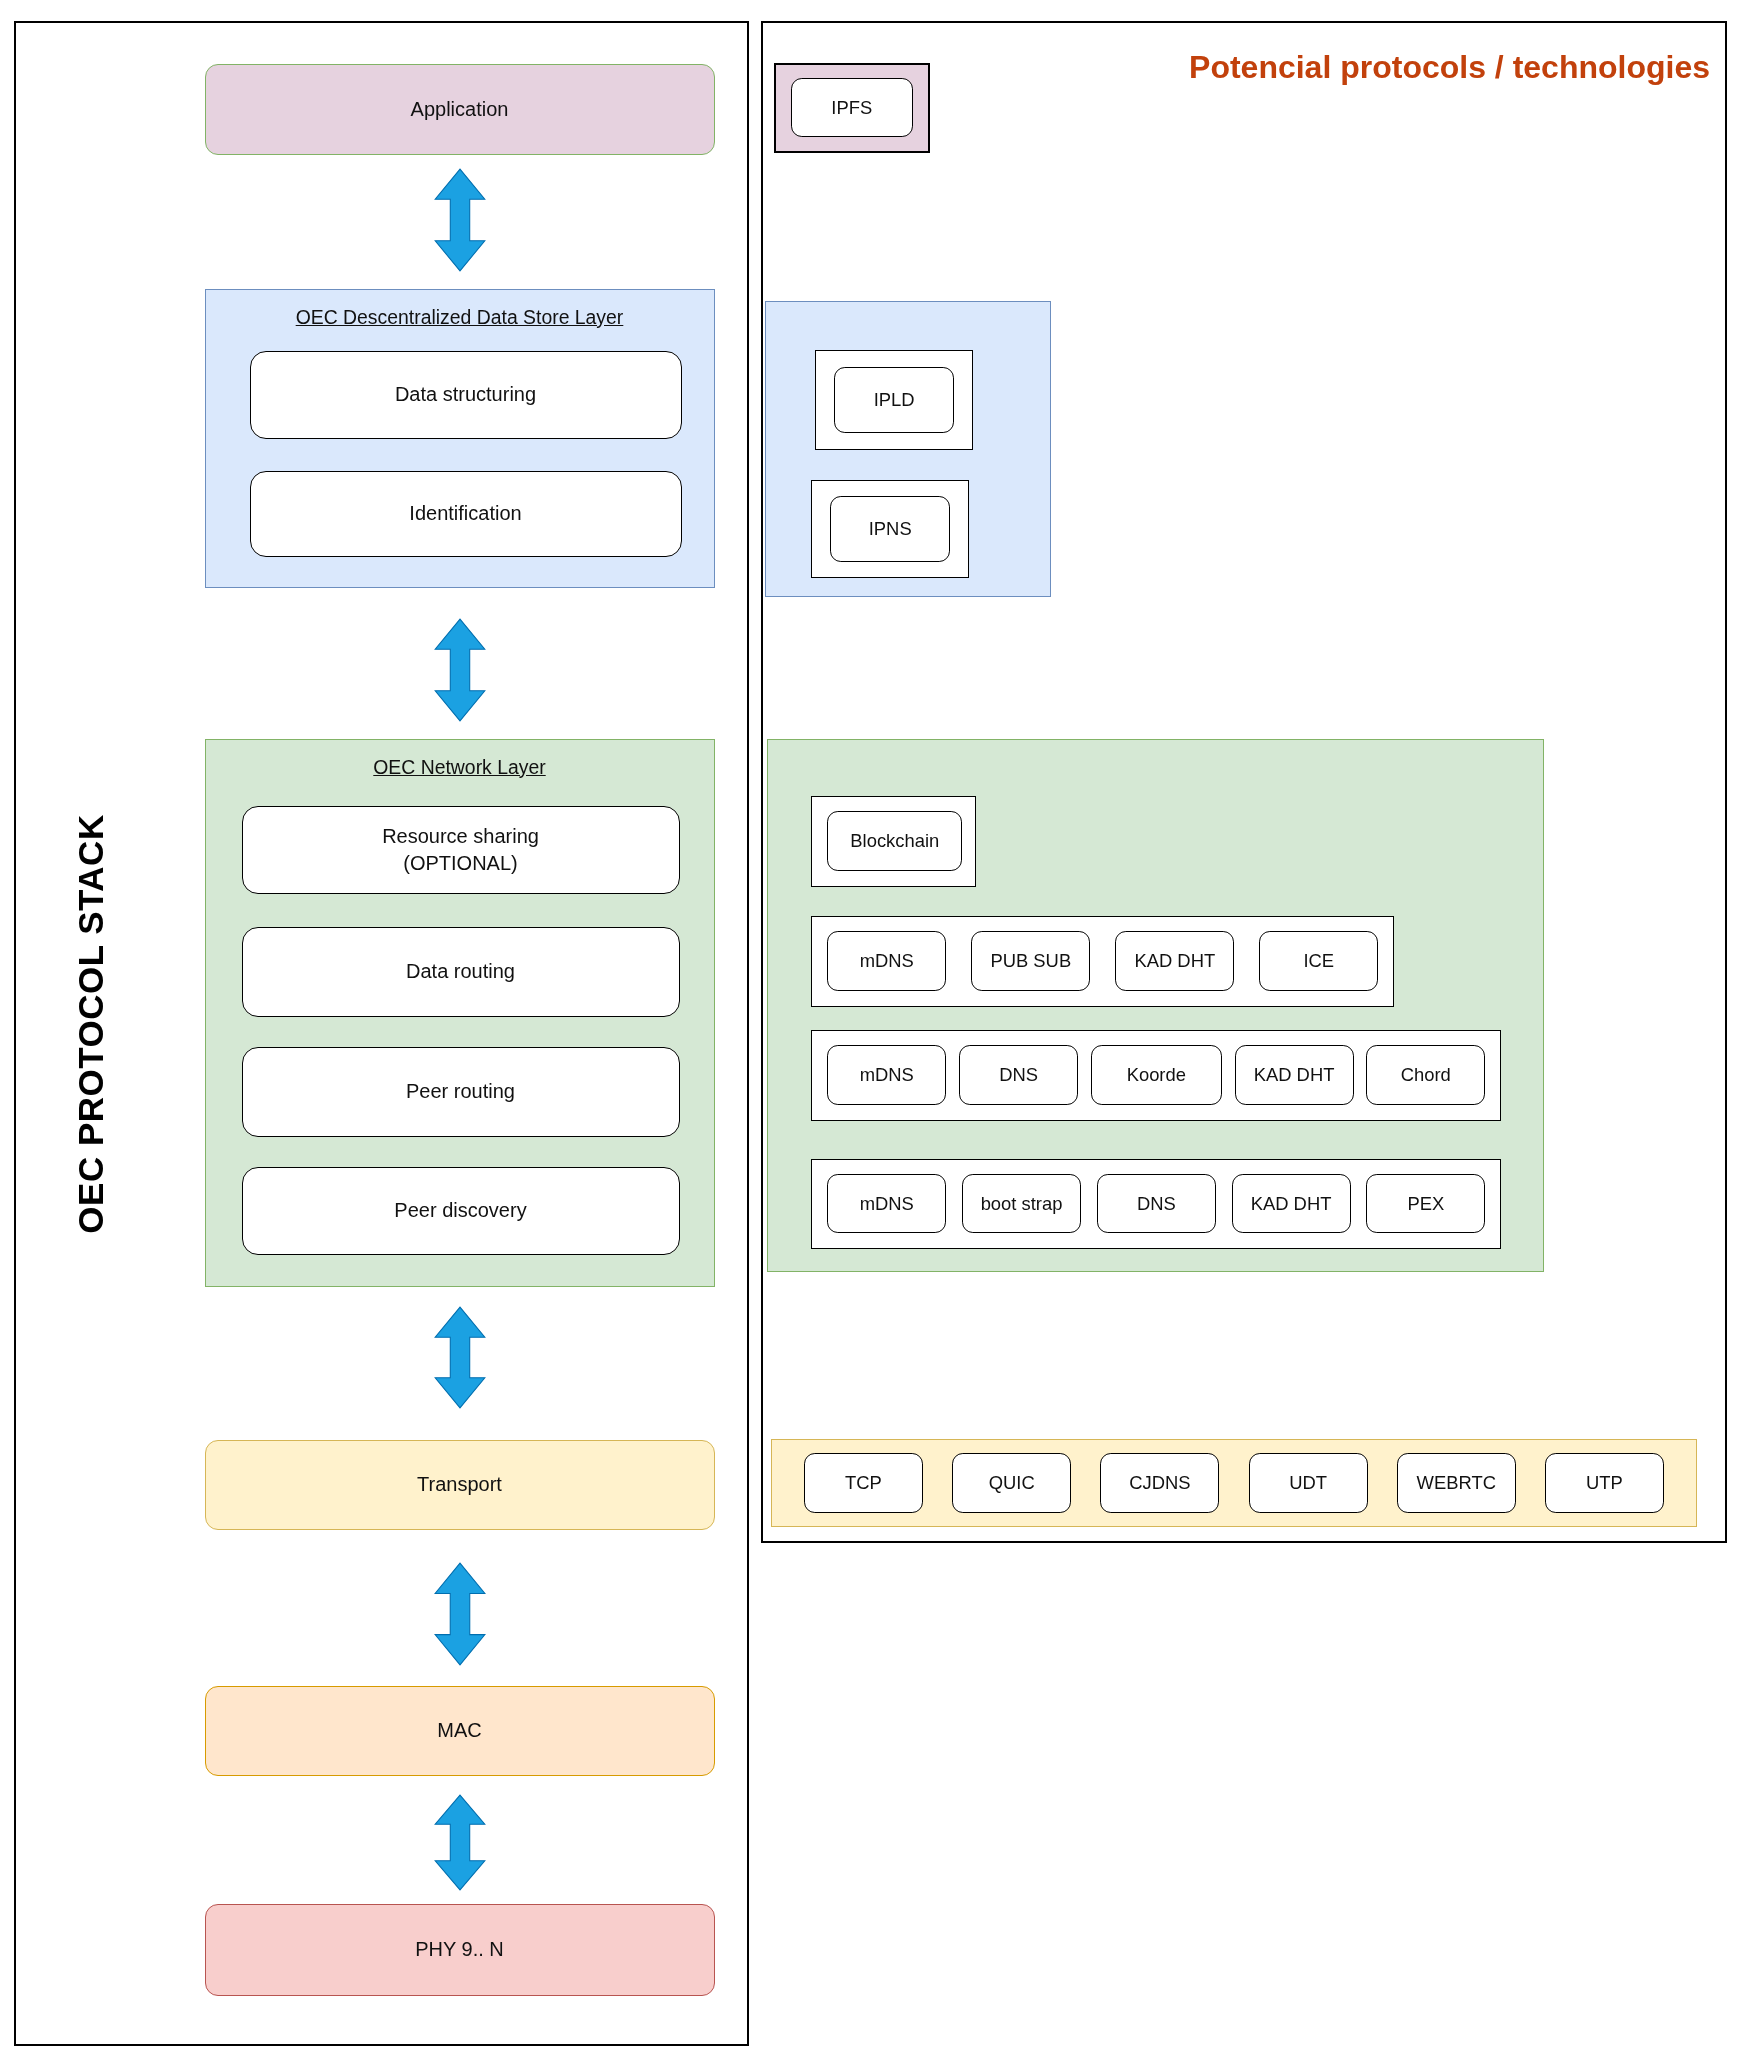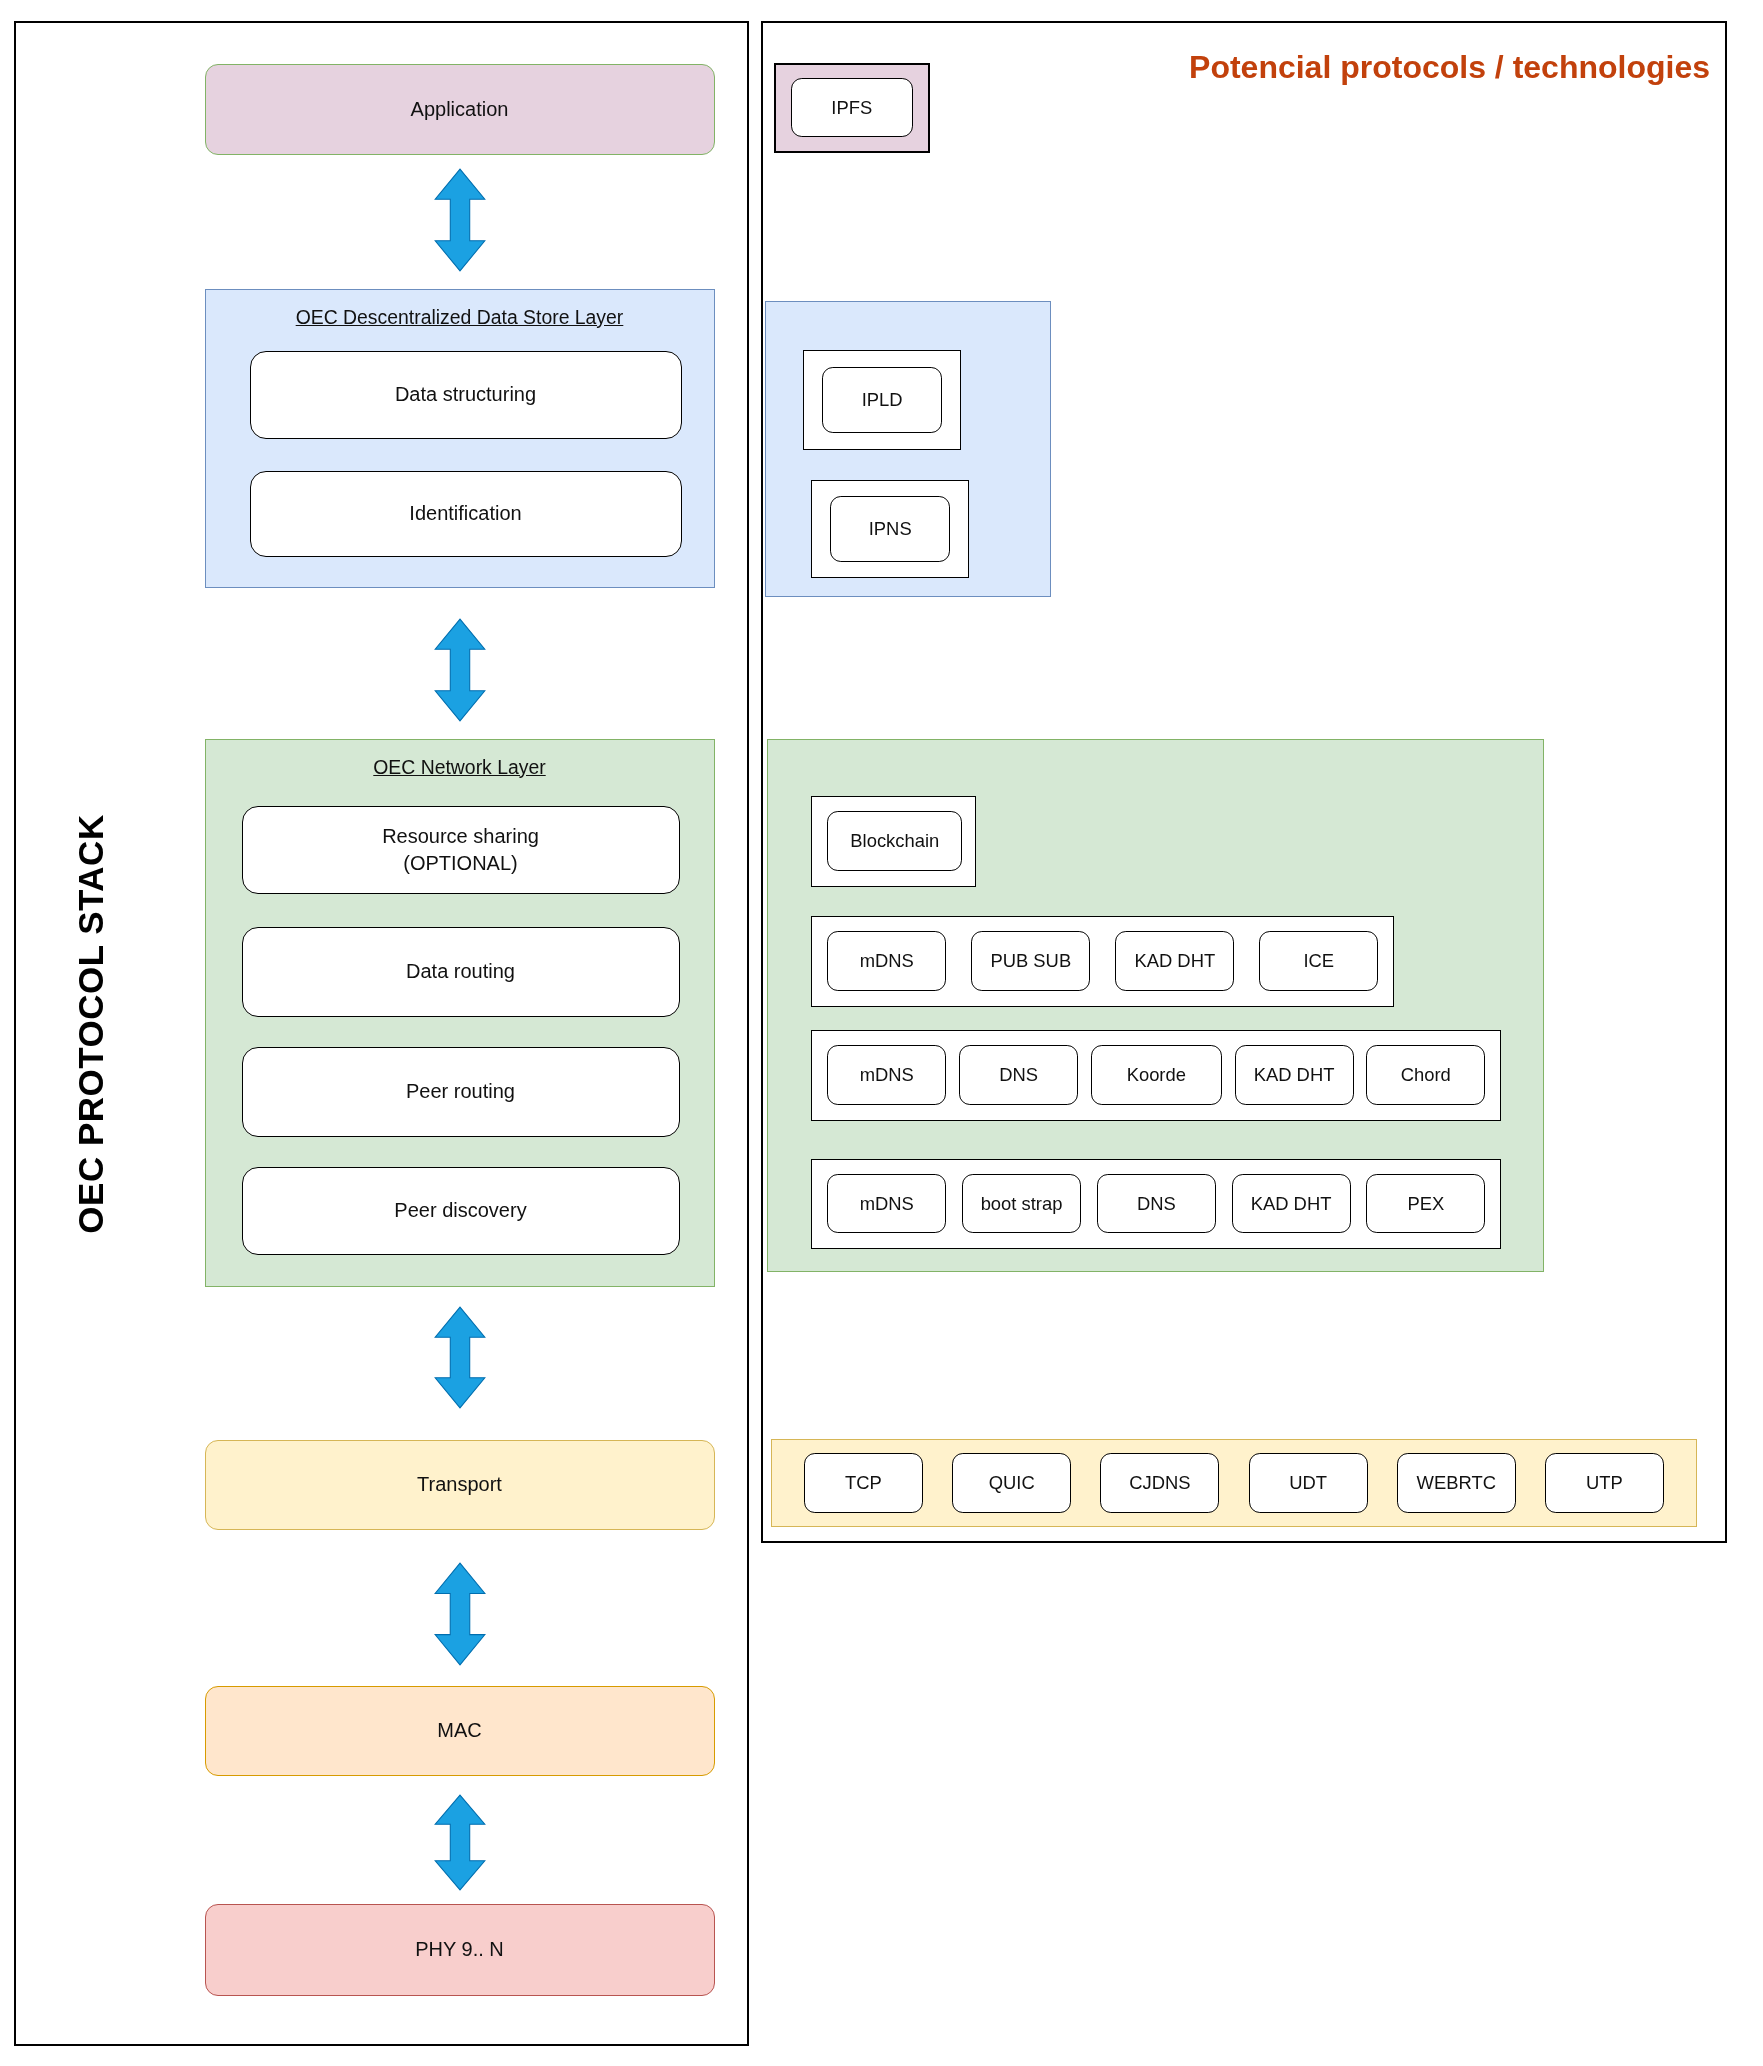--- a/index.html
+++ b/index.html
@@ -127,21 +127,21 @@
 
   <h1 class="rp-title">Potencial protocols / technologies</h1>
 
   <div class="section-box fill-app center" style="left:10.8px; top:40px; width:156px; height:90px; border:2.2px solid #000;">
     <div class="chip" style="width:122px; height:59px;">
       <span>IPFS</span>
     </div>
   </div>
 
   <div class="section-box fill-blue" style="left:2.2px; top:278px; width:286px; height:296px;">
-    <div class="group-outer center" style="left:37px; top:48px; width:158px; height:100px; justify-content:center;">
+    <div class="group-outer center" style="left:49px; top:48px; width:158px; height:100px; justify-content:center;">
       <div class="chip" style="width:120px; height:66px;">
         <span>IPLD</span>
       </div>
     </div>
     <div class="group-outer center" style="left:45px; top:178px; width:158px; height:98px; justify-content:center;">
       <div class="chip" style="width:120px; height:66px;">
         <span>IPNS</span>
       </div>
     </div>
   </div>

